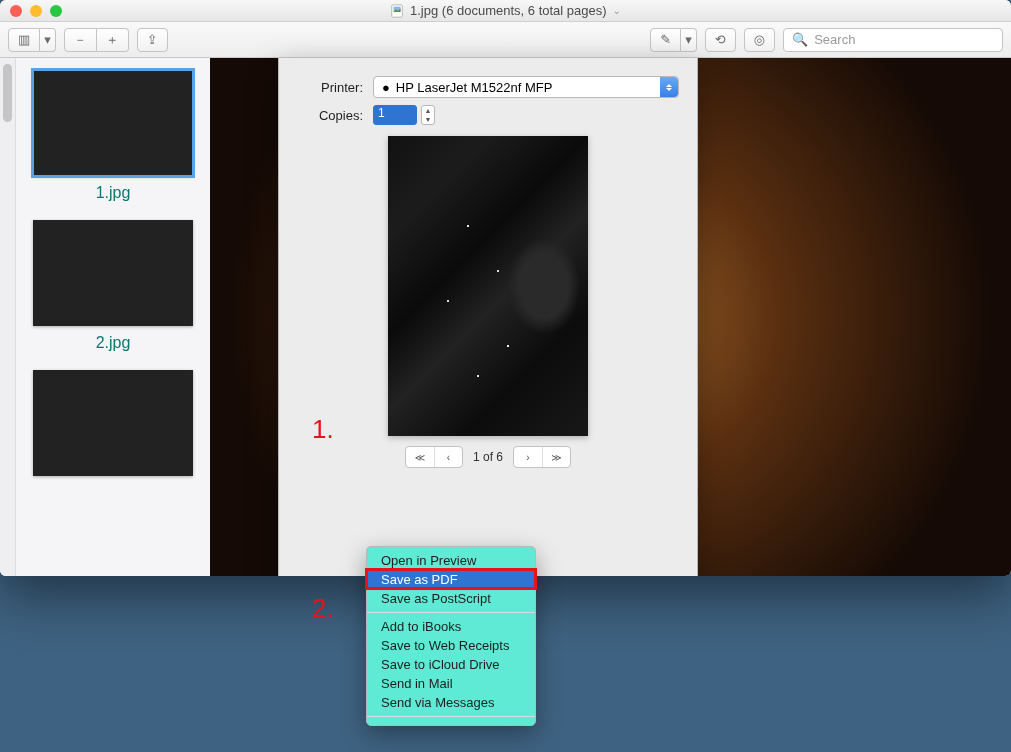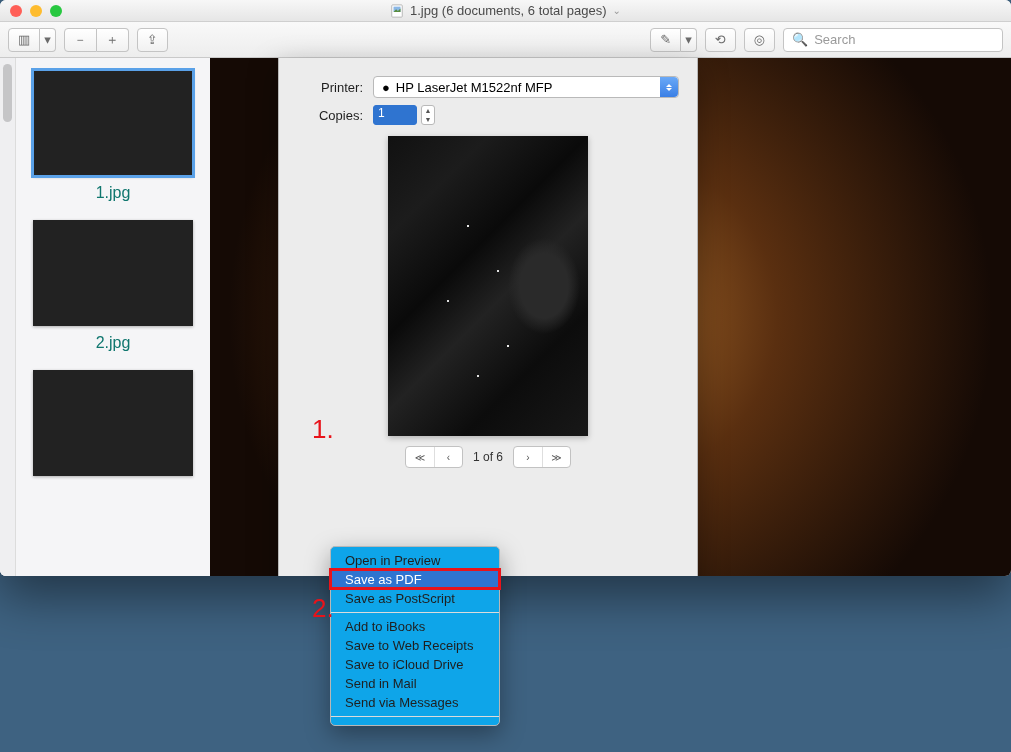--- a/index.html
+++ b/index.html
@@ -63,21 +63,21 @@
  radial-gradient(2px 2px at 60% 70%, #eee 50%, transparent 51%),
  radial-gradient(2px 2px at 45% 80%, #e2e2e2 50%, transparent 51%),
  radial-gradient(60px 80px at 78% 50%, #2a2a2a 40%, transparent 60%);
 }
 .pager { display:flex; align-items:center; gap:10px; font-size:12px; color:#333; }
 .pgroup { display:flex; border:1px solid #c2c2c2; border-radius:4px; background:#fff; overflow:hidden; }
 .pbtn { width:28px; height:20px; display:flex; align-items:center; justify-content:center; color:#555; font-size:10px; }
 .pbtn + .pbtn { border-left:1px solid #dedede; }
 .hl { position:absolute; border:3px solid #e8131a; pointer-events:none; }
 
-.menu { position:absolute; left:330px; top:546px; width:170px; background:#0ea5e9; border:1px solid #b7b7b7; border-radius:5px; box-shadow:0 8px 24px rgba(0,0,0,0.35); padding:4px 0; font-size:13px; color:#1f1f1f; }
+.menu { position:absolute; left:366px; top:546px; width:170px; background:#5eead4; border:1px solid #b7b7b7; border-radius:5px; box-shadow:0 8px 24px rgba(0,0,0,0.35); padding:4px 0; font-size:13px; color:#1f1f1f; }
 .menu .mi { padding:2px 14px; white-space:nowrap; }
 .menu .mi.sel { background:#2f74d0; color:#fff; }
 .menu hr { border:none; border-top:1px solid #dcdcdc; margin:4px 0; }
 
 .anno { position:absolute; color:#e8131a; font-size:26px; font-weight:500; pointer-events:none; }
 </style>
 </head>
 <body>
 
 

